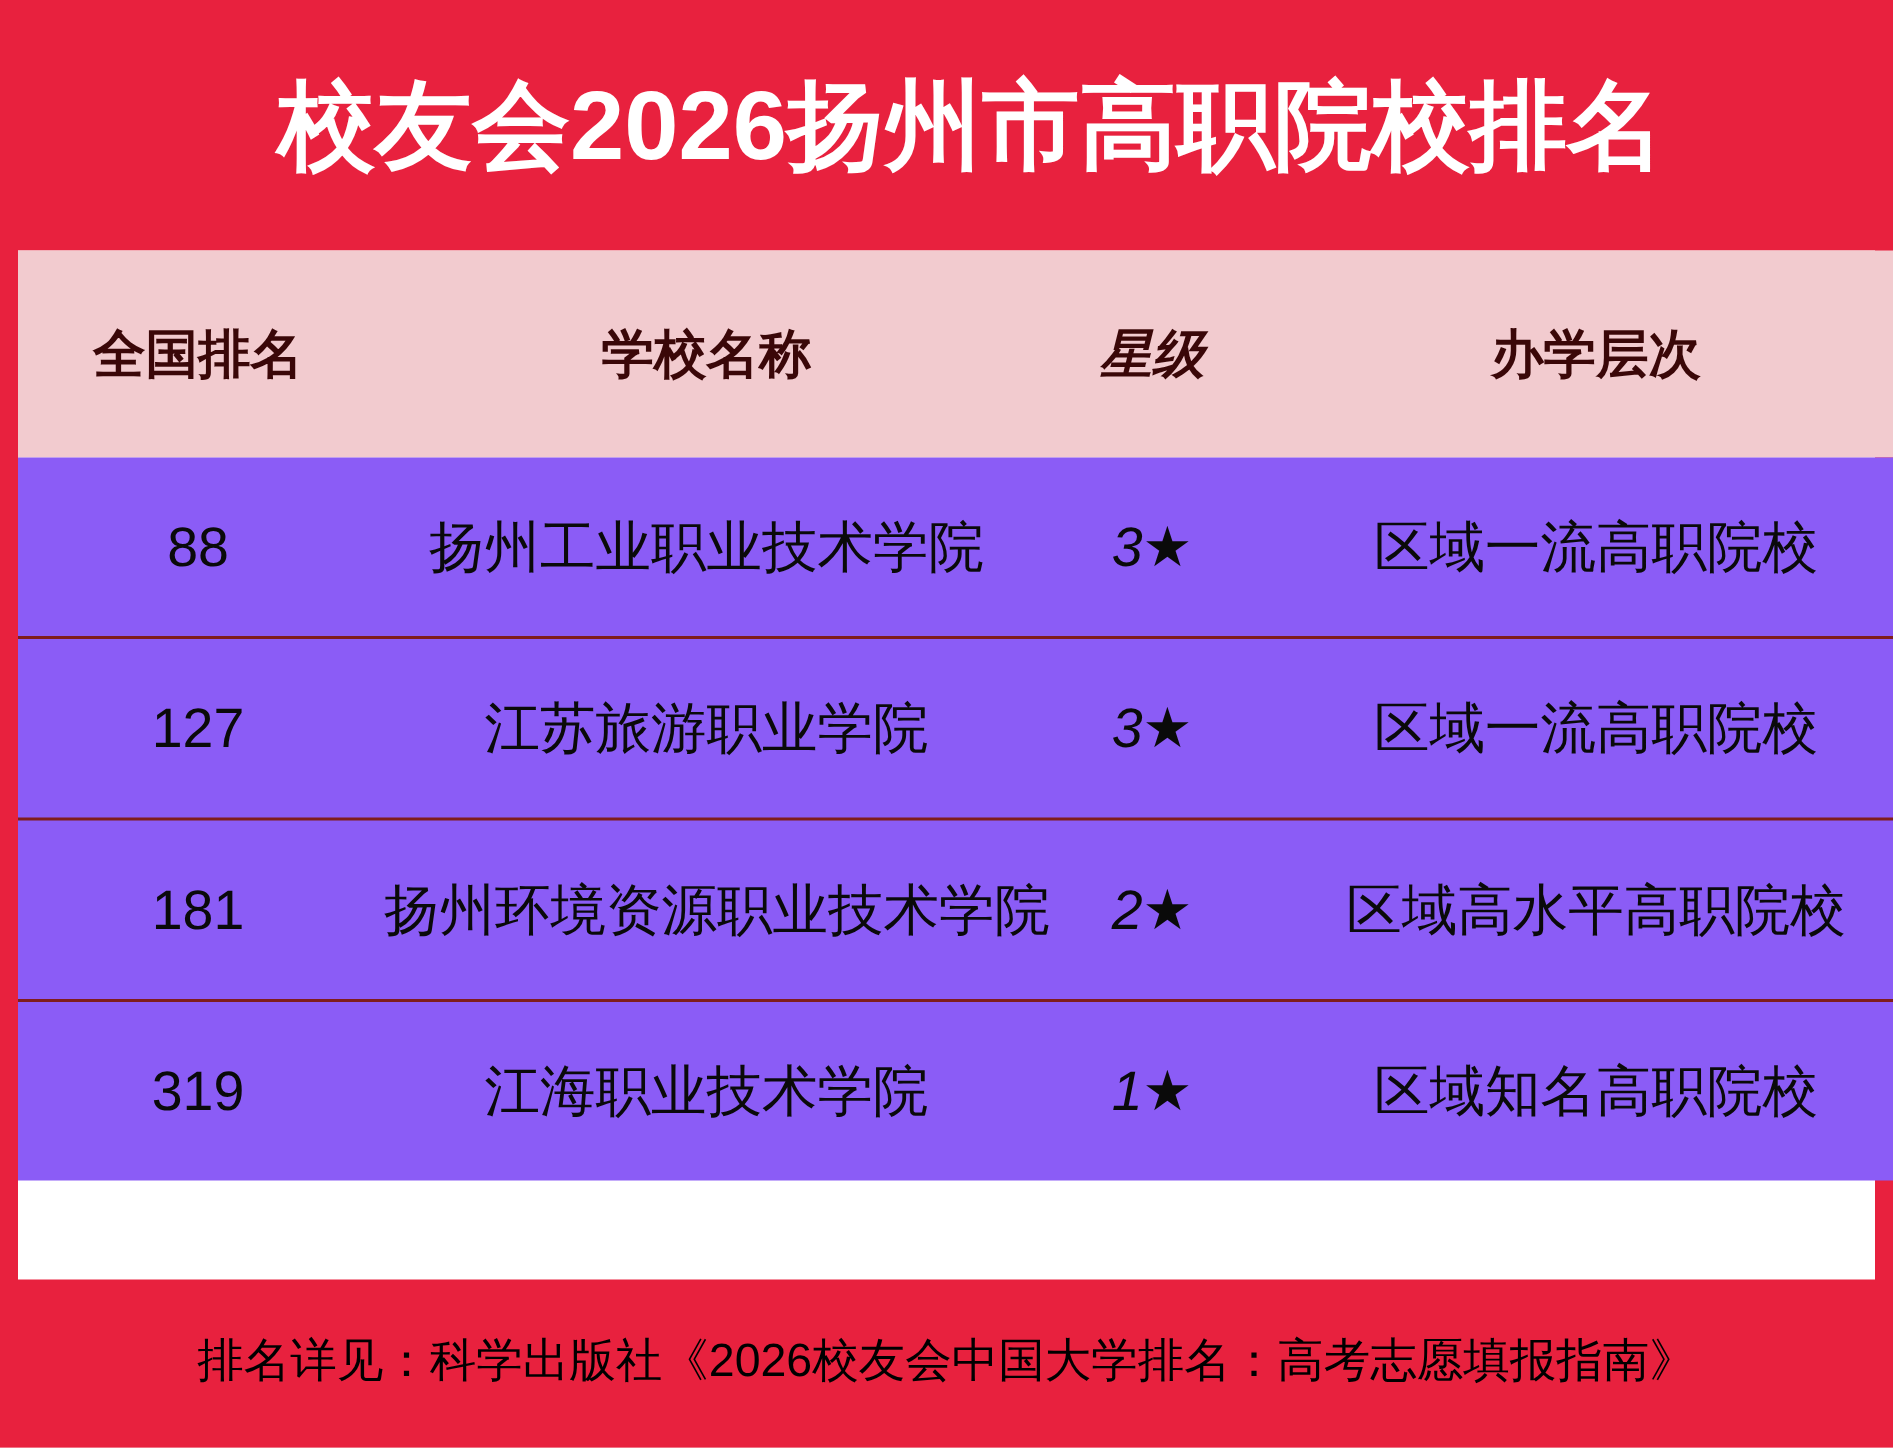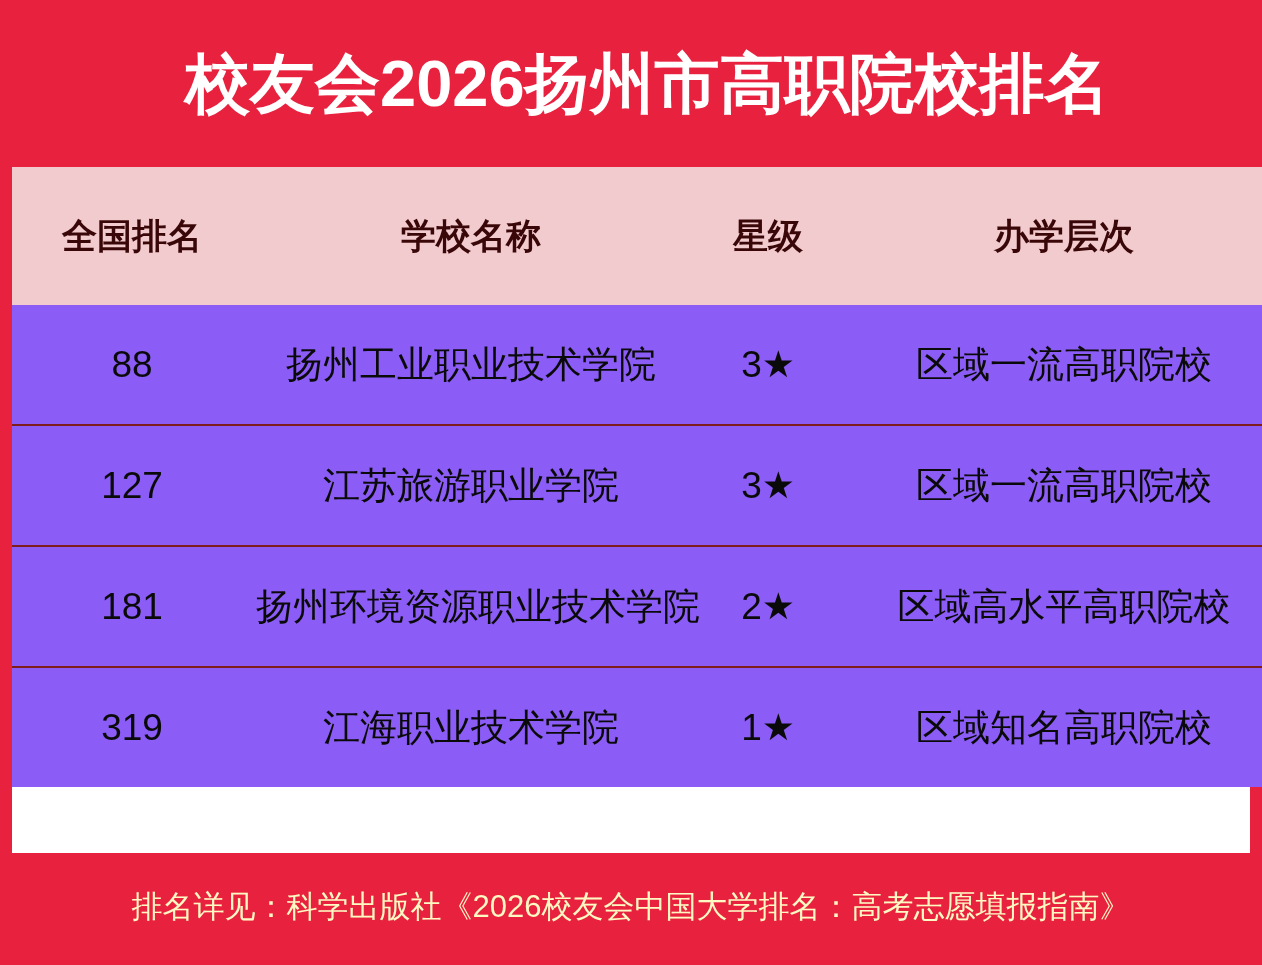--- a/index.html
+++ b/index.html
@@ -88,39 +88,39 @@
   }
   .body-row td:first-child {
     border-top-left-radius: 0;
   }
   
   .body-row + .body-row td:first-child {
     background-clip: padding-box;
   }
   .col-rank   { width: 232px; }
   .col-name   { width: 430px; }
-  .col-star   { width: 148px; }
+  .col-star   { width: 148px; font-style: italic; }
   .col-level  { width: 428px; }
   .num-cell {
     font-family: "Liberation Sans", "DejaVu Sans", sans-serif;
   }
   .star-cell {
     font-family: "Liberation Sans", "DejaVu Sans", sans-serif;
     letter-spacing: 0px;
   }
   .footer-bar {
     flex: 1 1 auto;
     display: flex;
     align-items: center;
     justify-content: center;
     padding-bottom: 6px;
     box-sizing: border-box;
   }
   .footer-text {
-    color: #fef9c3;
+    color: #000000;
     font-size: 31px;
     font-weight: normal;
     white-space: nowrap;
     line-height: 1;
   }
 </style>
 </head>
 <body>
 
 <div class="page">

